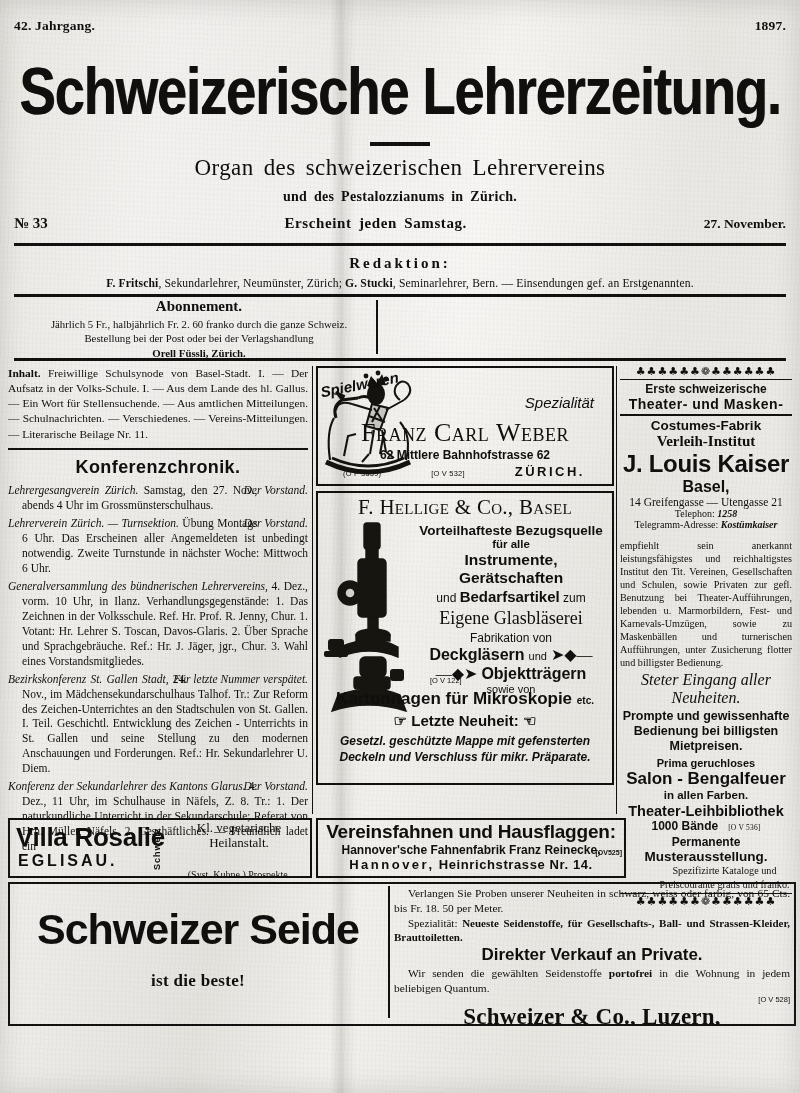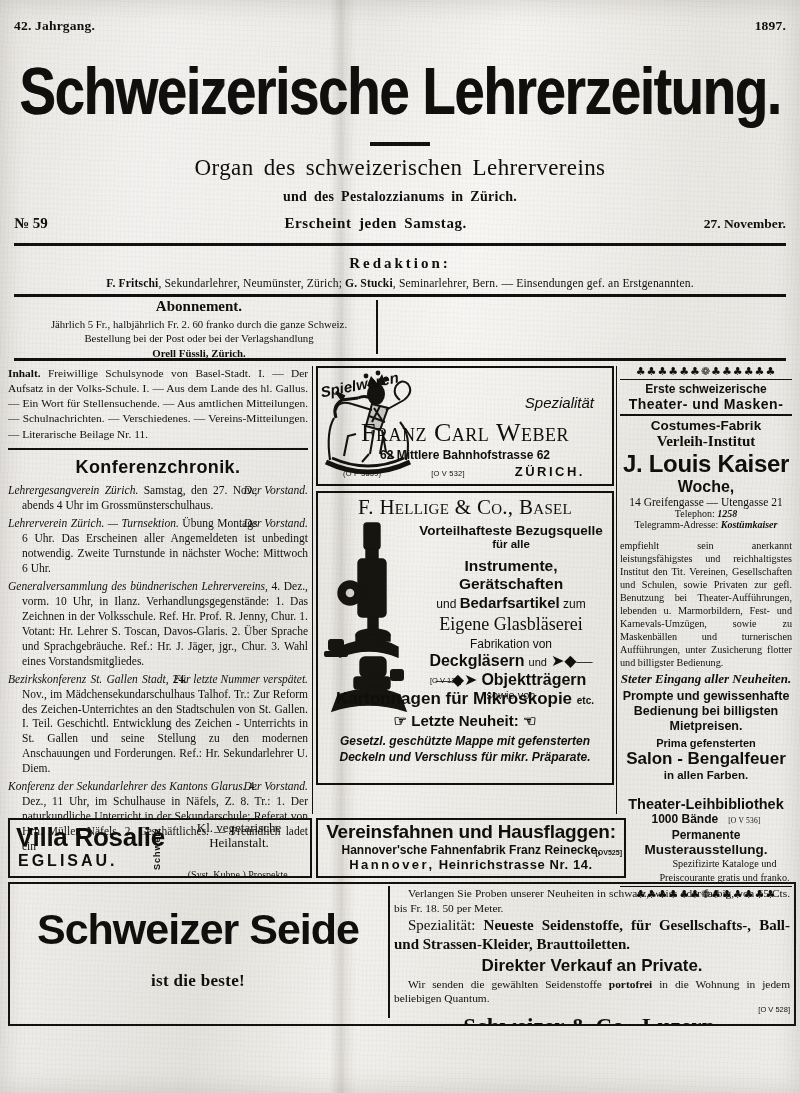--- a/index.html
+++ b/index.html
@@ -147,21 +147,21 @@
 
   
   .hellige{margin-top:5px;border:2.4px solid #121110;position:relative;height:290px;overflow:hidden;}
   .hell-h{
     text-align:center;font-variant:small-caps;font-size:21px;letter-spacing:.3px;
     margin:2px 0 1px;font-family:"Liberation Serif",serif;
   }
   .hell-body{position:absolute;left:96px;right:4px;top:30px;text-align:center;}
   .hl1{font-family:"Liberation Sans",sans-serif;font-weight:bold;font-size:13.5px;}
   .hl2{font-size:11.5px;font-weight:bold;font-family:"Liberation Sans",sans-serif;}
-  .hl3{font-family:"Liberation Sans",sans-serif;font-weight:bold;font-size:15.5px;margin-top:7px;}
+  .hl3{font-family:"Liberation Sans",sans-serif;font-weight:bold;font-size:15.5px;margin-top:1px;}
   .hl4{font-family:"Liberation Sans",sans-serif;font-size:12px;margin-top:1px;}
   .hl4 b{font-size:15px;}
   .hl5{font-family:"Liberation Sans",sans-serif;font-weight:bold;font-size:11.5px;line-height:1.25;}
   .hl6{font-size:18px;margin-top:3px;font-family:"Liberation Serif",serif;}
   .hl7{font-family:"Liberation Sans",sans-serif;font-size:12px;margin-top:2px;}
   .hl8{font-family:"Liberation Sans",sans-serif;font-weight:bold;font-size:16px;}
   .hl9{font-family:"Liberation Sans",sans-serif;font-size:11px;}
   .hl10{font-family:"Liberation Sans",sans-serif;font-weight:bold;font-size:16px;}
   .karton{
     position:absolute;left:4px;right:4px;top:196px;text-align:center;
@@ -189,21 +189,21 @@
   .k1{font-family:"Liberation Sans",sans-serif;font-weight:bold;font-size:12px;}
   .k2{font-family:"Liberation Sans",sans-serif;font-weight:bold;font-size:14px;letter-spacing:.5px;}
   .k3{font-family:"Liberation Sans",sans-serif;font-weight:bold;font-size:13.5px;}
   .k4{font-weight:bold;font-size:15px;font-family:"Liberation Serif",serif;}
   .k5{font-family:"Liberation Sans",sans-serif;font-weight:bold;font-size:24px;letter-spacing:-.3px;}
   .k6{font-family:"Liberation Sans",sans-serif;font-weight:bold;font-size:16px;}
   .k7{font-size:11.5px;}
   .k8{font-size:10px;}
   .k8 i{font-weight:bold;font-style:italic;}
   .kbody{font-size:10.2px;line-height:1.28;text-align:justify;margin-top:9px;}
-  .kital{font-style:italic;font-weight:bold;font-size:13px;margin:2px 0;}
+  .kital{font-style:italic;font-weight:normal;font-size:16px;margin:2px 0;}
   .k9{font-family:"Liberation Sans",sans-serif;font-weight:bold;font-size:12.5px;line-height:1.2;}
   .k10{font-family:"Liberation Sans",sans-serif;font-weight:bold;font-size:11px;}
   .k11{font-family:"Liberation Sans",sans-serif;font-weight:bold;font-size:17px;}
   .k12{font-family:"Liberation Sans",sans-serif;font-weight:bold;font-size:11.5px;}
   .k13{font-family:"Liberation Sans",sans-serif;font-weight:bold;font-size:14.5px;}
   .k14row{display:flex;justify-content:center;align-items:baseline;gap:10px;}
   .k15{font-family:"Liberation Sans",sans-serif;font-weight:bold;font-size:12px;}
   .k16{font-family:"Liberation Sans",sans-serif;font-weight:bold;font-size:13.5px;}
   .k17{font-size:10.2px;line-height:1.3;margin-left:37px;}
   .khr{height:1.4px;background:#121110;margin:2px 0;}
@@ -242,21 +242,21 @@
   .seide{position:absolute;left:8px;top:882px;width:784px;height:140px;border:2.4px solid #121110;overflow:hidden;}
   .seide-l{position:absolute;left:0;top:0;width:376px;height:100%;text-align:center;}
   .seide-h{
     font-family:"Liberation Sans",sans-serif;font-weight:bold;font-size:43px;
     letter-spacing:-1px;margin-top:24px;line-height:1;
   }
   .seide-sub{font-weight:bold;font-size:17px;margin-top:20px;letter-spacing:.3px;}
   .seide-div{position:absolute;left:378px;top:2px;width:1.6px;height:132px;background:#121110;}
   .seide-r{position:absolute;left:384px;top:2px;right:4px;}
   .s1{font-size:11.4px;line-height:1.3;text-align:justify;text-indent:14px;}
-  .s2{font-size:15px;line-height:1.3;text-align:justify;text-indent:14px;}
+  .s2{font-size:11px;line-height:1.3;text-align:justify;text-indent:14px;}
   .s2 b{font-weight:bold;}
   .s3{text-align:center;font-family:"Liberation Sans",sans-serif;font-weight:bold;font-size:17px;margin:1px 0;}
   .s4{font-size:11.4px;line-height:1.3;text-align:justify;text-indent:14px;position:relative;}
   .s4 b{font-weight:bold;}
   .s5{text-align:right;font-size:7.5px;font-family:"Liberation Sans",sans-serif;margin-top:-1px;}
   .s6{text-align:center;font-weight:bold;font-size:23px;margin-top:0;letter-spacing:.2px;}
 </style>
 </head>
 <body>
 
@@ -267,21 +267,21 @@
     <span>1897.</span>
   </div>
 
   <div class="masthead">Schweizerische Lehrerzeitung.</div>
   <div class="mast-rule"></div>
 
   <div class="organ">Organ des schweizerischen Lehrervereins</div>
   <div class="pestalozzi">und des Pestalozzianums in Zürich.</div>
 
   <div class="issueline">
-    <span class="issue-no">№ 59</span>
+    <span class="issue-no">№ 33</span>
     <span class="mid">Erscheint jeden Samstag.</span>
     <span>27. November.</span>
   </div>
 
   <div class="rule rule-thick" style="left:14px;width:772px;top:243px;"></div>
 
   <div class="redak-title">Redaktion:</div>
   <div class="redak-body">
     <b>F. Fritschi</b><span>, Sekundarlehrer, Neumünster, Zürich; </span><b>G. Stucki</b><span>, Seminarlehrer, Bern. — Einsendungen gef. an Erstgenannten.</span>
   </div>
@@ -435,33 +435,33 @@
 
     <div class="colC kaiser">
       <div class="ornament">♣♣♣♣♣♣❁♣♣♣♣♣♣</div>
       <div class="khr"></div>
       <div class="k1">Erste schweizerische</div>
       <div class="k2">Theater- und Masken-</div>
       <div class="khr"></div>
       <div class="k3">Costumes-Fabrik</div>
       <div class="k4">Verleih-Institut</div>
       <div class="k5">J. Louis Kaiser</div>
-      <div class="k6">Woche,</div>
+      <div class="k6">Basel,</div>
       <div class="k7">14 Greifengasse — Utengasse 21</div>
       <div class="k8"><span>Telephon: </span><i>1258</i></div>
       <div class="k8"><span>Telegramm-Adresse: </span><i>Kostümkaiser</i></div>
       <div class="kbody">empfiehlt sein anerkannt leistungsfähigstes und reichhaltigstes Institut den Tit. Vereinen, Gesellschaften und Schulen, sowie Privaten zur gefl. Benutzung bei Theater-Aufführungen, lebenden u. Marmorbildern, Fest- und Karnevals-Umzügen, sowie zu Maskenbällen und turnerischen Aufführungen, unter Zusicherung flotter und billigster Bedienung.</div>
       <div class="kital">Steter Eingang aller Neuheiten.</div>
       <div class="k9">Prompte und gewissenhafte</div>
       <div class="k9">Bedienung bei billigsten</div>
       <div class="k9">Mietpreisen.</div>
-      <div class="k10" style="margin-top:3px;">Prima gefensterten</div>
+      <div class="k10" style="margin-top:3px;">Prima geruchloses</div>
       <div class="k11">Salon - Bengalfeuer</div>
       <div class="k12">in allen Farben.</div>
-      <div class="k13" style="margin-top:15px;">Theater-Leihbibliothek</div>
+      <div class="k13" style="margin-top:2px;">Theater-Leihbibliothek</div>
       <div class="k14row">
         <span class="k15">1000 Bände</span>
         <span class="ref">[O V 536]</span>
       </div>
       <div class="k15" style="margin-top:2px;">Permanente</div>
       <div class="k16">Musterausstellung.</div>
       <div class="k17">Spezifizirte Kataloge und Preiscourante gratis und franko.</div>
       <div class="khr"></div>
       <div class="ornament">♣♣♣♣♣♣❁♣♣♣♣♣♣</div>
     </div>

